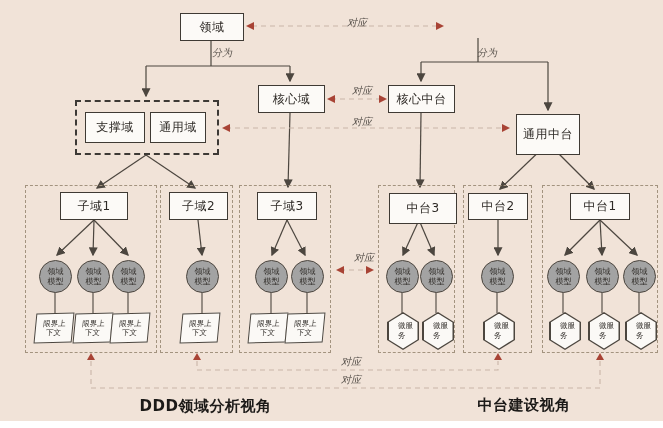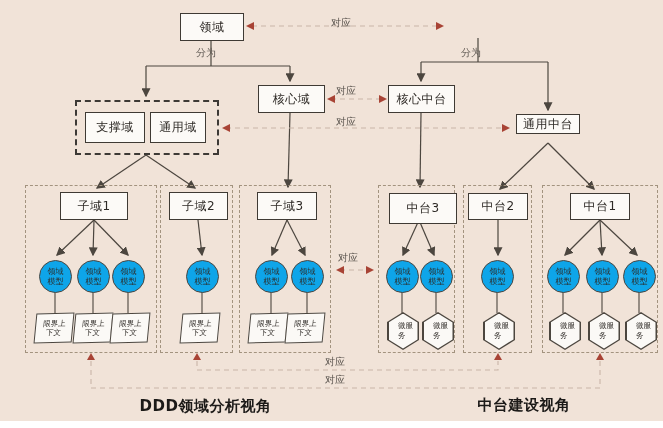--- a/index.html
+++ b/index.html
@@ -15,40 +15,40 @@
     font-size:12px;font-weight:500;letter-spacing:.5px;box-sizing:border-box;
   }
   .container-dashed{
     position:absolute;border:2px dashed #3d3935;box-sizing:border-box;background:transparent;
   }
   .group{
     position:absolute;border:1.2px dashed #a3937f;box-sizing:border-box;background:transparent;
   }
   .circle{
     position:absolute;width:33px;height:33px;border:1.3px solid #4c463f;border-radius:50%;
-    background:#0ea5e9;display:flex;align-items:center;justify-content:center;
+    background:#a3a3a3;display:flex;align-items:center;justify-content:center;
     font-size:8px;line-height:1.15;text-align:center;box-sizing:border-box;
   }
   .circle span{display:block;width:18px;word-break:break-all;}
   .bc{
     position:absolute;width:38px;height:30px;border:1.2px solid #4c463f;background:#fbf9f6;
     transform:skewX(-7deg) rotate(-1.5deg);
     display:flex;align-items:center;justify-content:center;
     font-size:7.5px;line-height:1.25;text-align:center;box-sizing:border-box;
   }
   .bc span{display:block;width:25px;word-break:break-all;}
   .hex{position:absolute;width:32px;height:38px;}
   .hex .hex-border{position:absolute;inset:0;background:#4c463f;
     clip-path:polygon(50% 0,100% 26%,100% 74%,50% 100%,0 74%,0 26%);}
   .hex .hex-fill{position:absolute;inset:1.5px;background:#fbf9f6;
     clip-path:polygon(50% 0,100% 26%,100% 74%,50% 100%,0 74%,0 26%);}
   .hex .hex-label{position:absolute;inset:0;display:flex;align-items:center;justify-content:center;
     font-size:7.5px;margin-left:11px;}
   .edge-label{
-    position:absolute;width:36px;text-align:left;font-size:10px;color:#57514b;
+    position:absolute;width:36px;text-align:right;font-size:10px;color:#57514b;font-style:italic;
   }
   .view-title{
     position:absolute;font-size:15px;font-weight:bold;color:#1c1a18;text-align:center;
     letter-spacing:.5px;
   }
   .bottom-strip{position:absolute;left:0;top:421px;width:663px;height:7px;background:#ffffff;}
 </style>
 </head>
 <body>
 
@@ -147,21 +147,21 @@
     </div>
   <div class="node" style="left:388px;top:85px;width:67px;height:28px;">
       <span>核心中台</span>
     </div>
   <div class="node" style="left:85px;top:112px;width:60px;height:31px;">
       <span>支撑域</span>
     </div>
   <div class="node" style="left:150px;top:112px;width:56px;height:31px;">
       <span>通用域</span>
     </div>
-  <div class="node" style="left:516px;top:114px;width:64px;height:20px;">
+  <div class="node" style="left:516px;top:114px;width:64px;height:41px;">
       <span>通用中台</span>
     </div>
   <div class="node" style="left:60px;top:192px;width:68px;height:28px;">
       <span>子域1</span>
     </div>
   <div class="node" style="left:169px;top:192px;width:59px;height:28px;">
       <span>子域2</span>
     </div>
   <div class="node" style="left:257px;top:192px;width:60px;height:28px;">
       <span>子域3</span>

